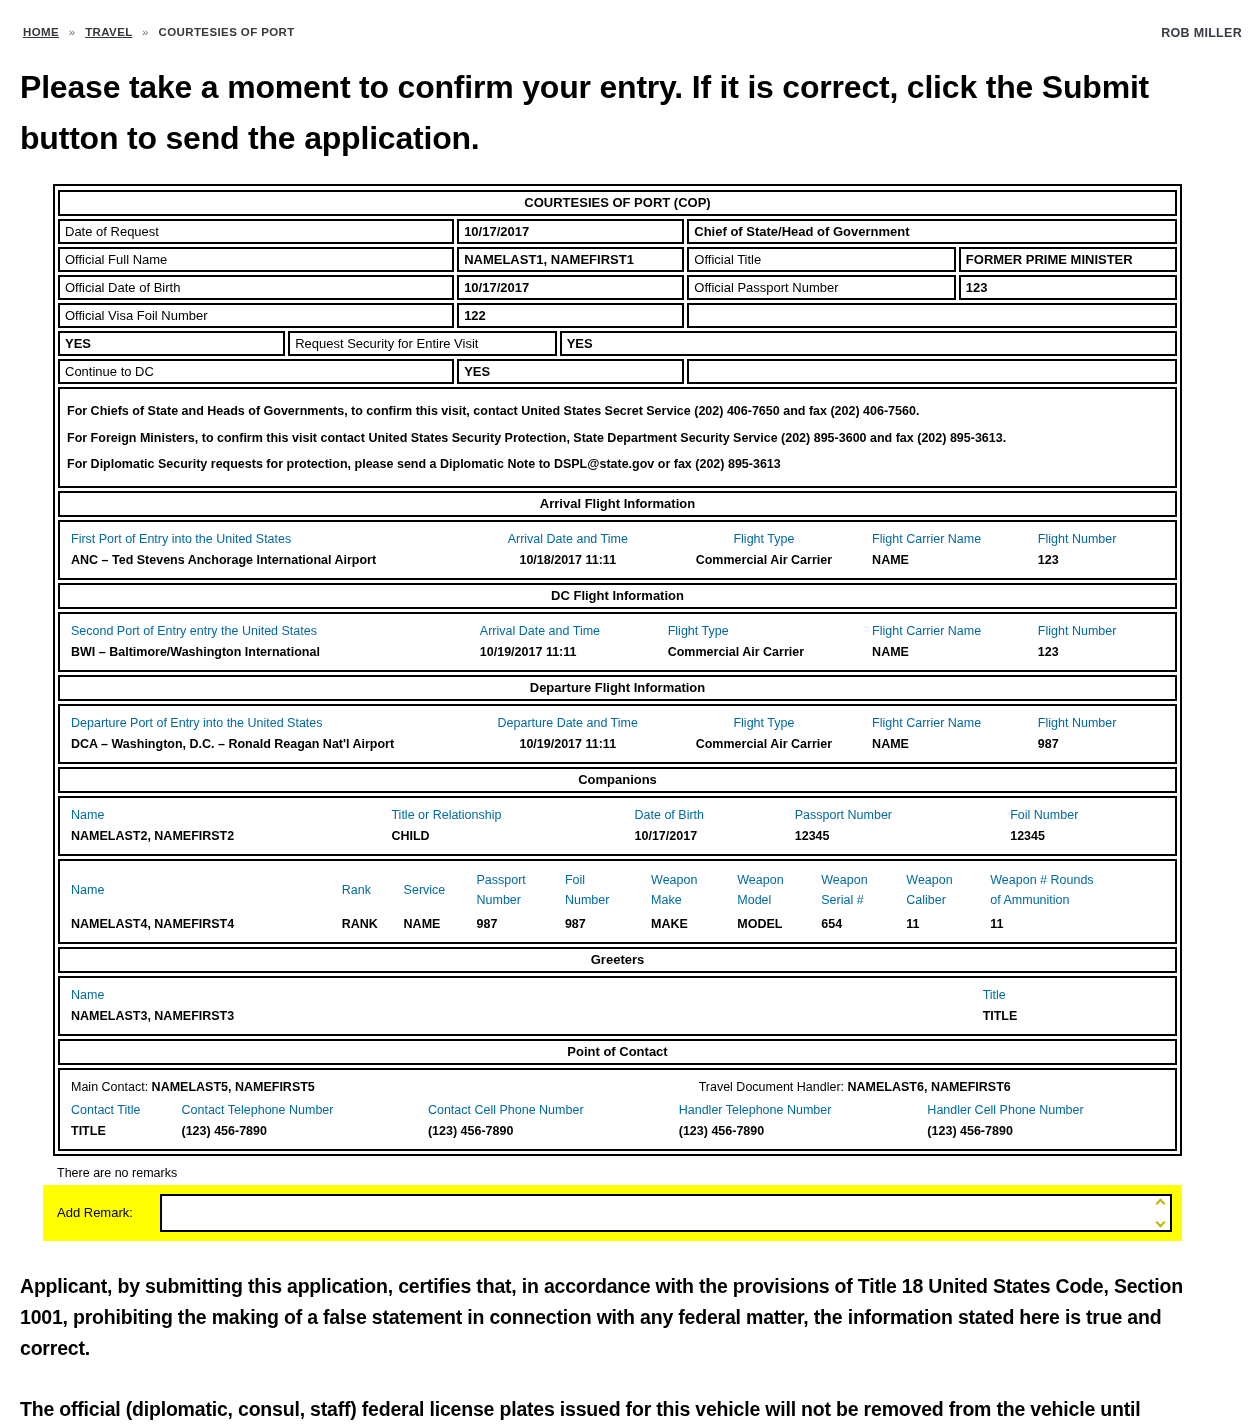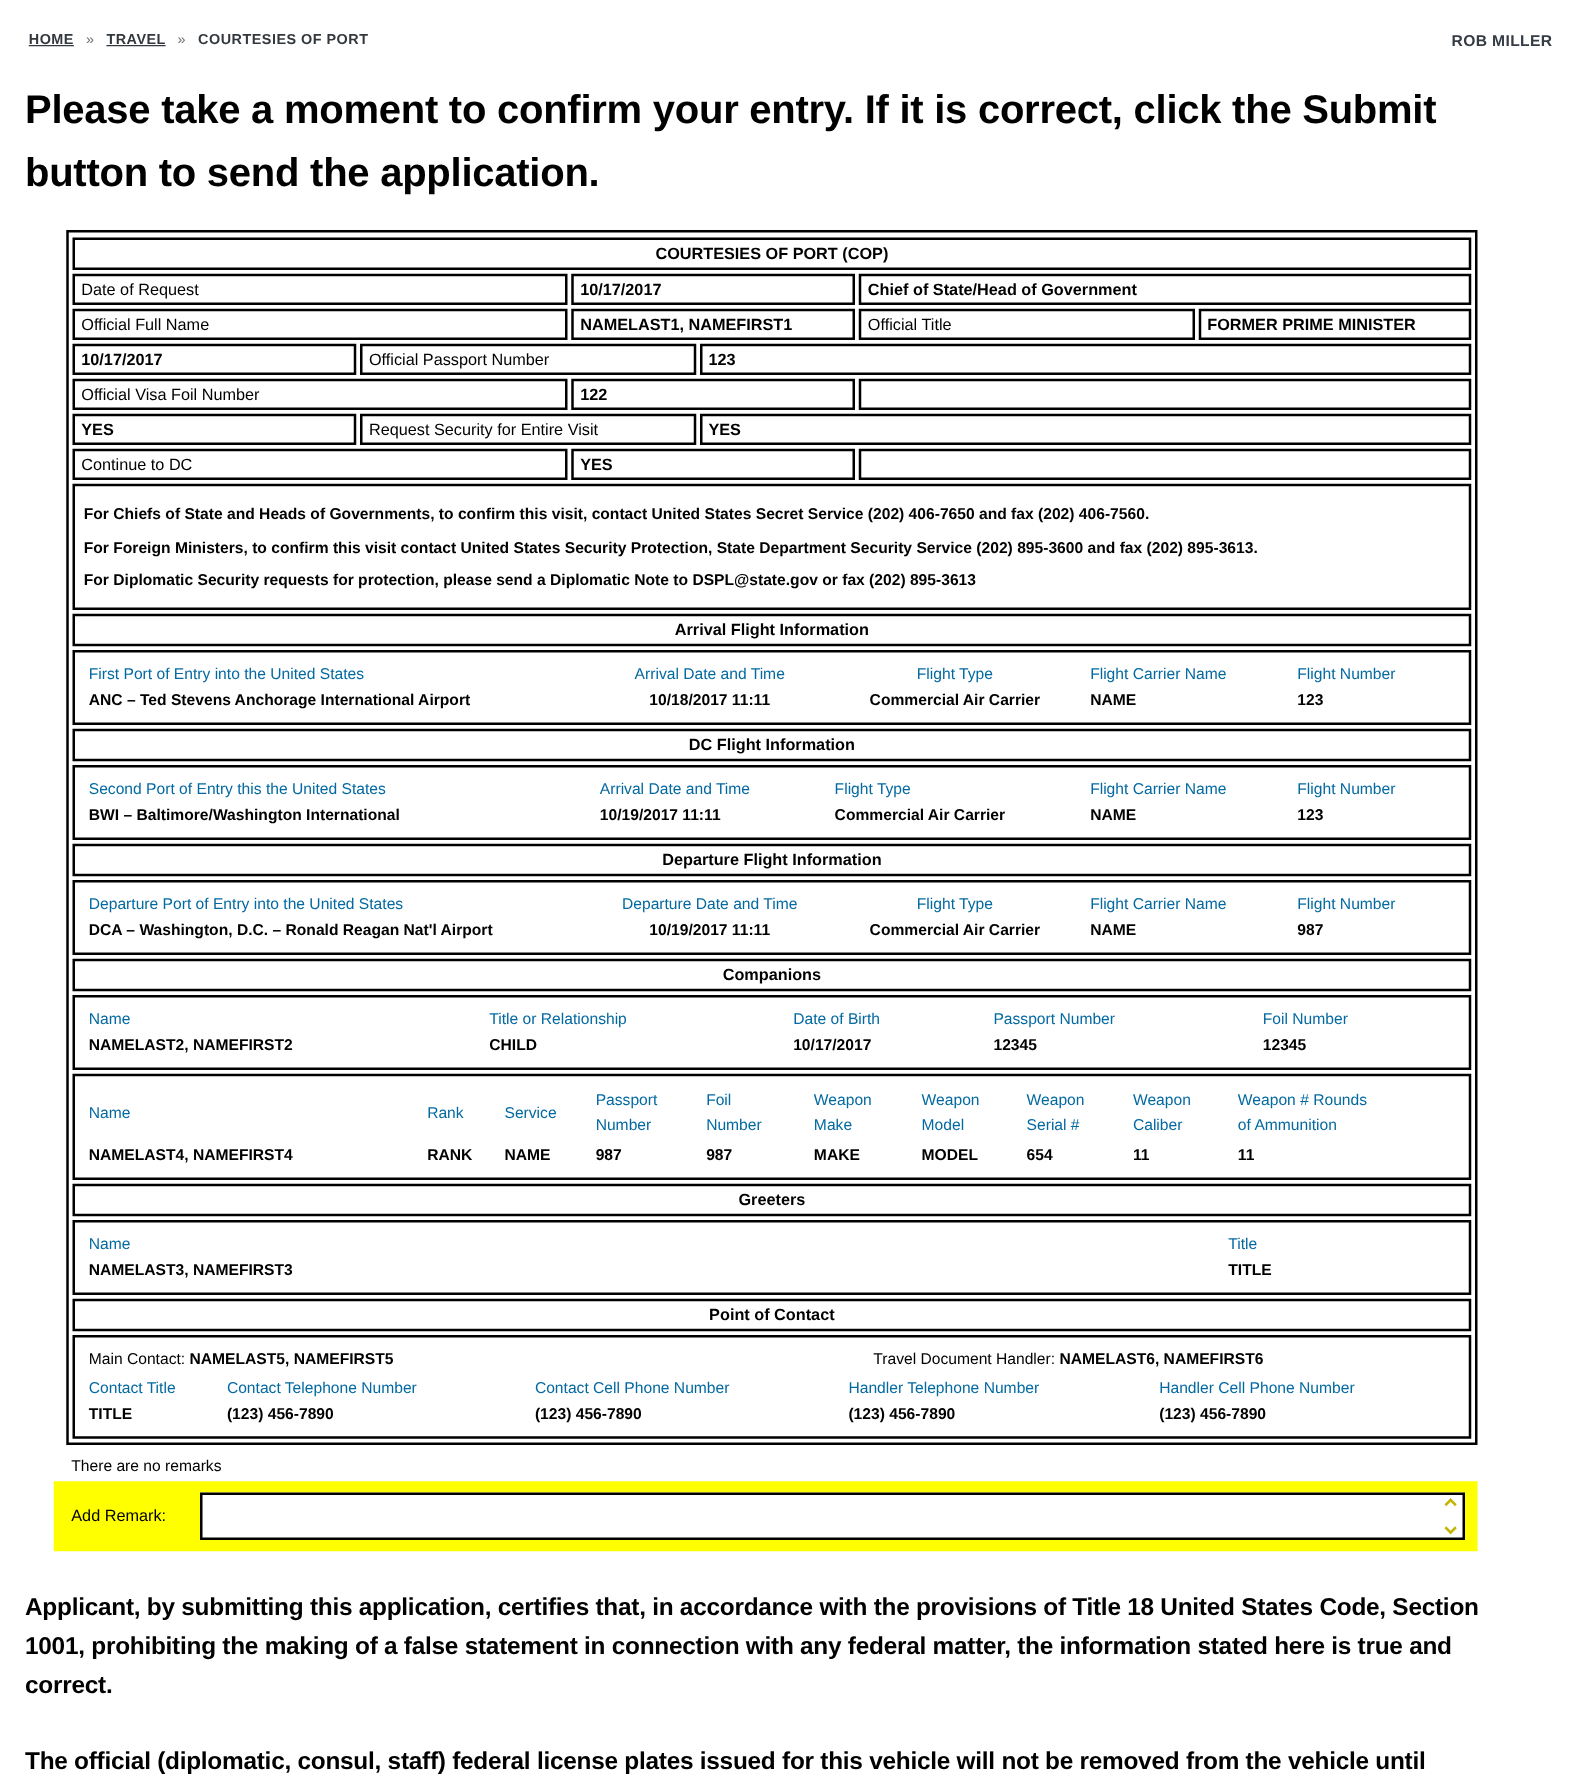--- a/index.html
+++ b/index.html
@@ -117,20 +117,21 @@
     </div>
 
     <div class="grid-row">
       <div class="cell lbl w1">Official Full Name</div>
       <div class="cell val w2">NAMELAST1, NAMEFIRST1</div>
       <div class="cell lbl w3">Official Title</div>
       <div class="cell val w4">FORMER PRIME MINISTER</div>
     </div>
 
     <div class="grid-row">
+      <div class="cell lbl w1">Official Date of Birth</div>
       <div class="cell val w2">10/17/2017</div>
       <div class="cell lbl w3">Official Passport Number</div>
       <div class="cell val w4">123</div>
     </div>
 
     <div class="grid-row">
       <div class="cell lbl w1">Official Visa Foil Number</div>
       <div class="cell val w2">122</div>
       <div class="cell w34"></div>
     </div>
@@ -176,21 +177,21 @@
         </div>
       </div>
     </div>
 
     <div class="grid-row">
       <div class="cell secbox" style="flex:1">DC Flight Information</div>
     </div>
     <div class="grid-row">
       <div class="cell" style="flex:1">
         <div class="frow">
-          <div class="fh fc1">Second Port of Entry this the United States</div>
+          <div class="fh fc1">Second Port of Entry entry the United States</div>
           <div class="fh fc2">Arrival Date and Time</div>
           <div class="fh fc3">Flight Type</div>
           <div class="fh fc4">Flight Carrier Name</div>
           <div class="fh fc5">Flight Number</div>
         </div>
         <div class="frow">
           <div class="fv fc1">BWI – Baltimore/Washington International</div>
           <div class="fv fc2">10/19/2017 11:11</div>
           <div class="fv fc3">Commercial Air Carrier</div>
           <div class="fv fc4">NAME</div>

